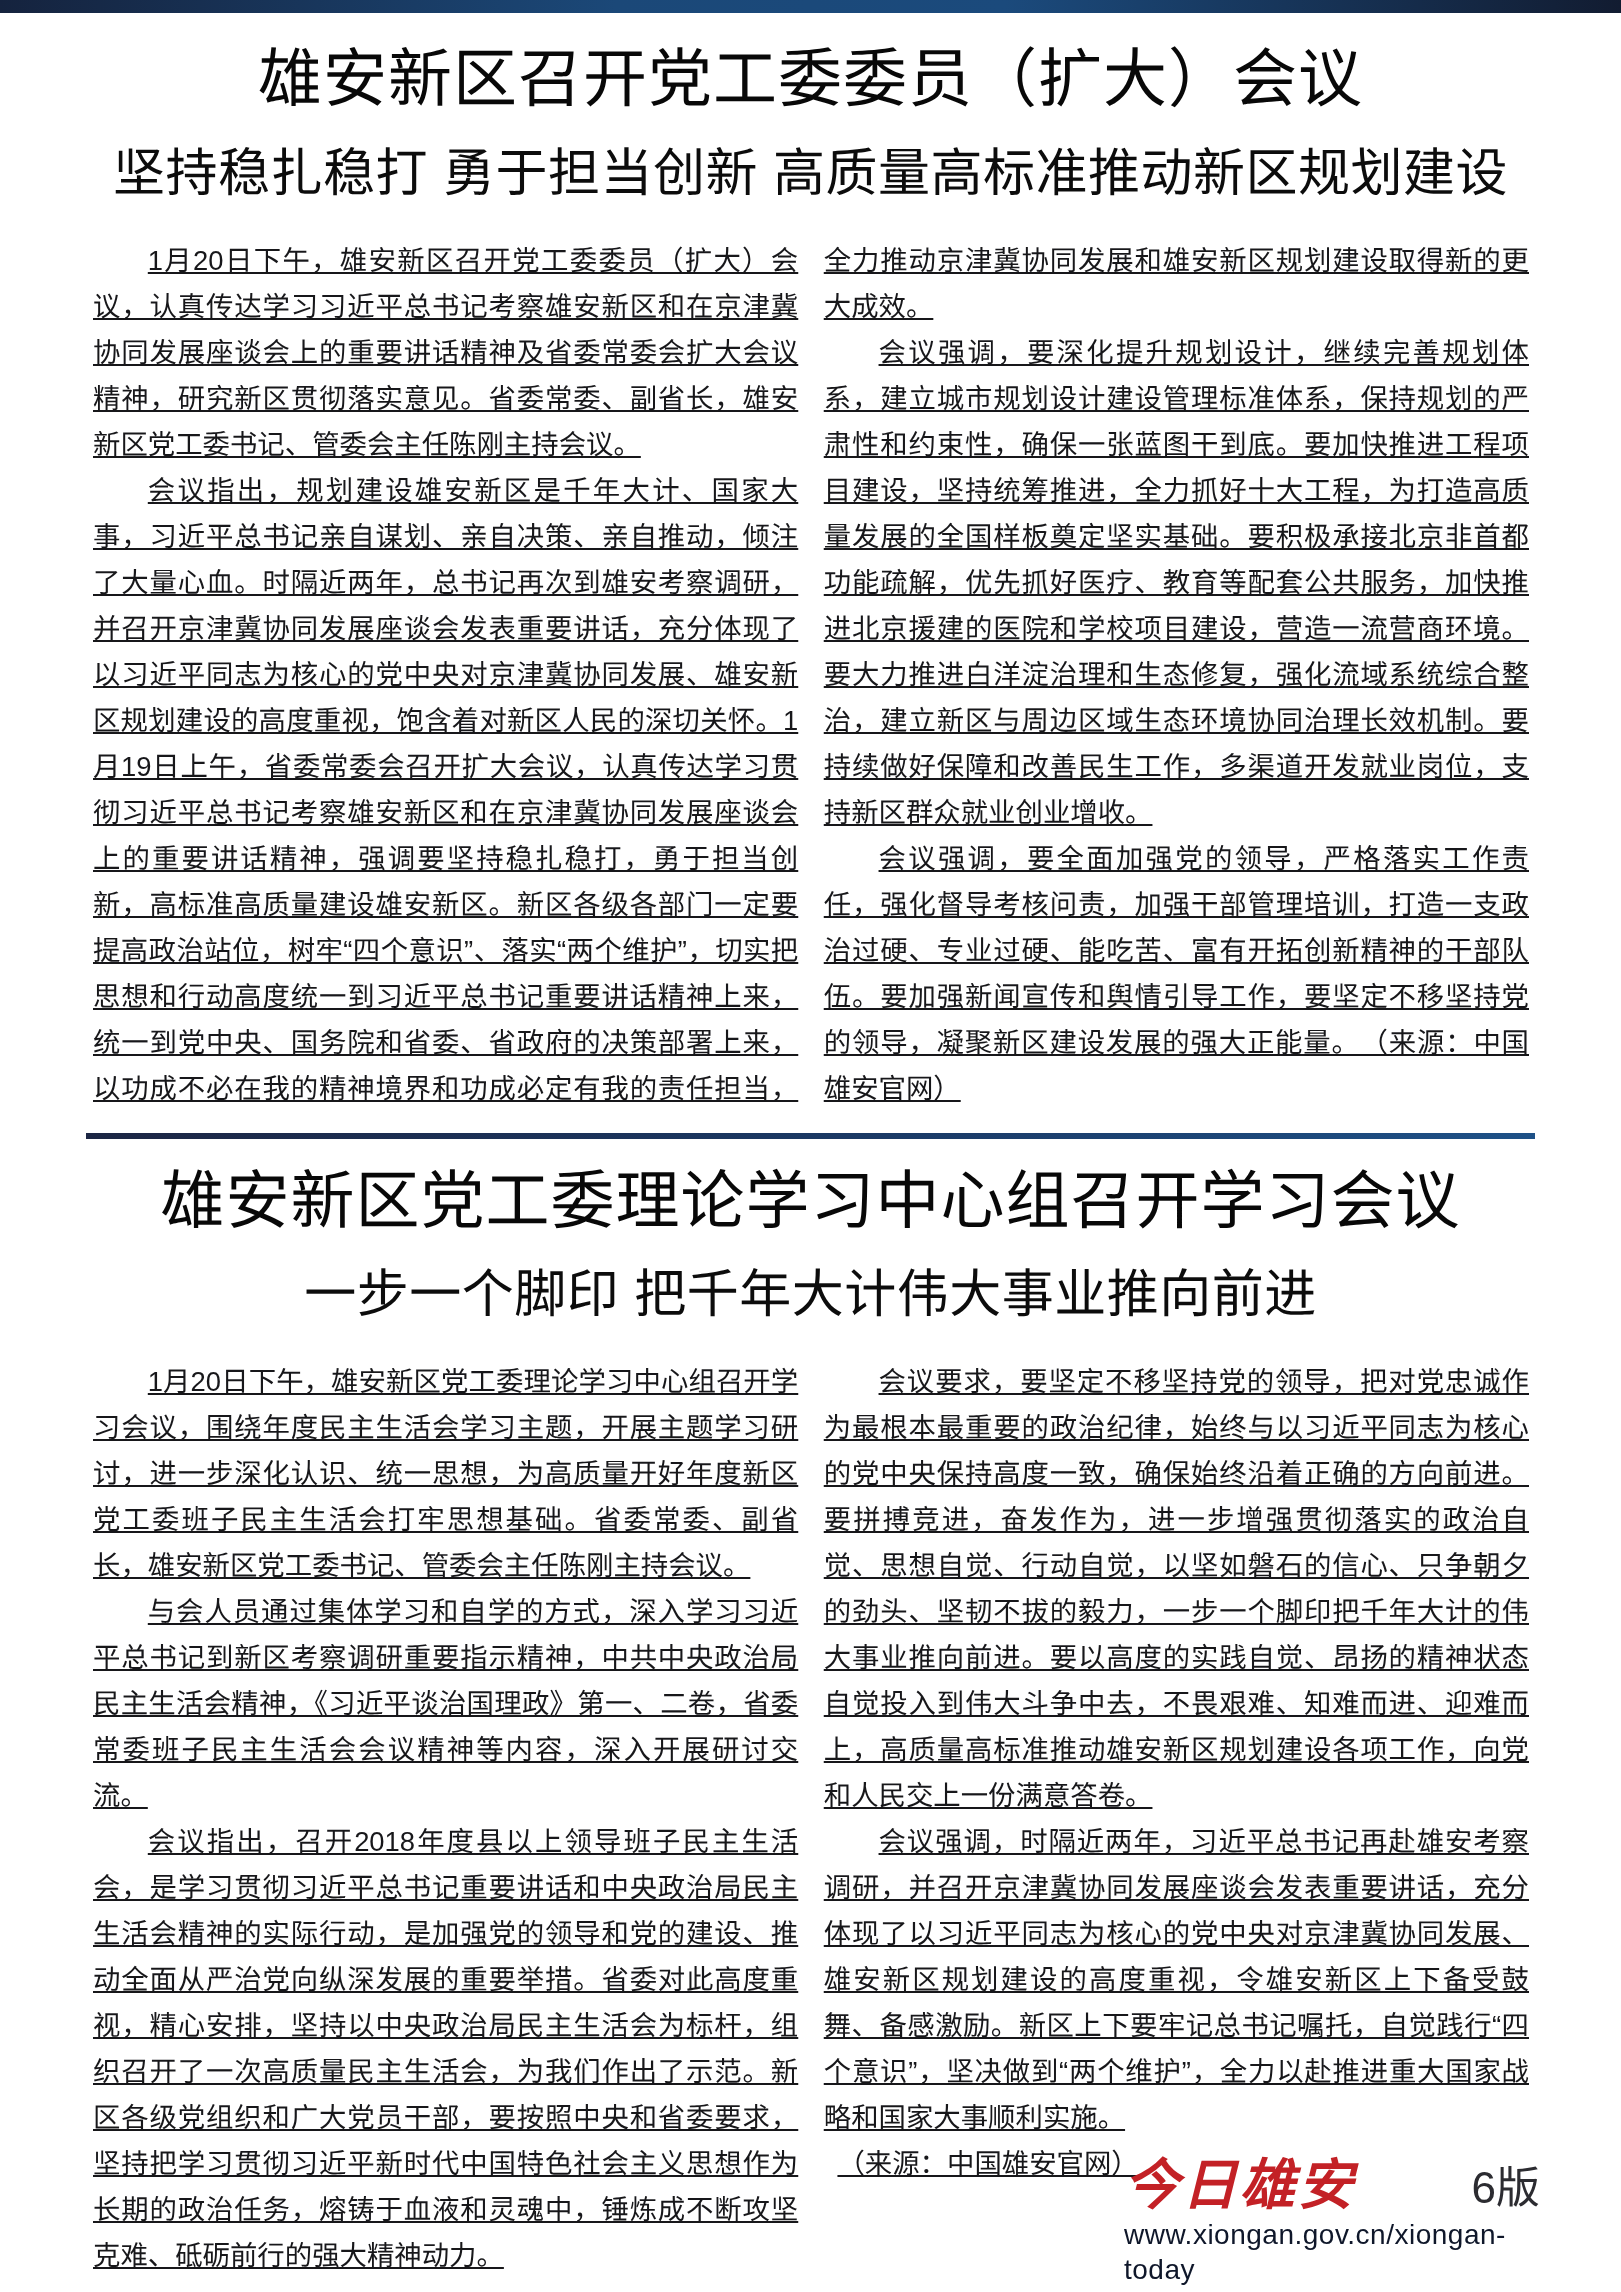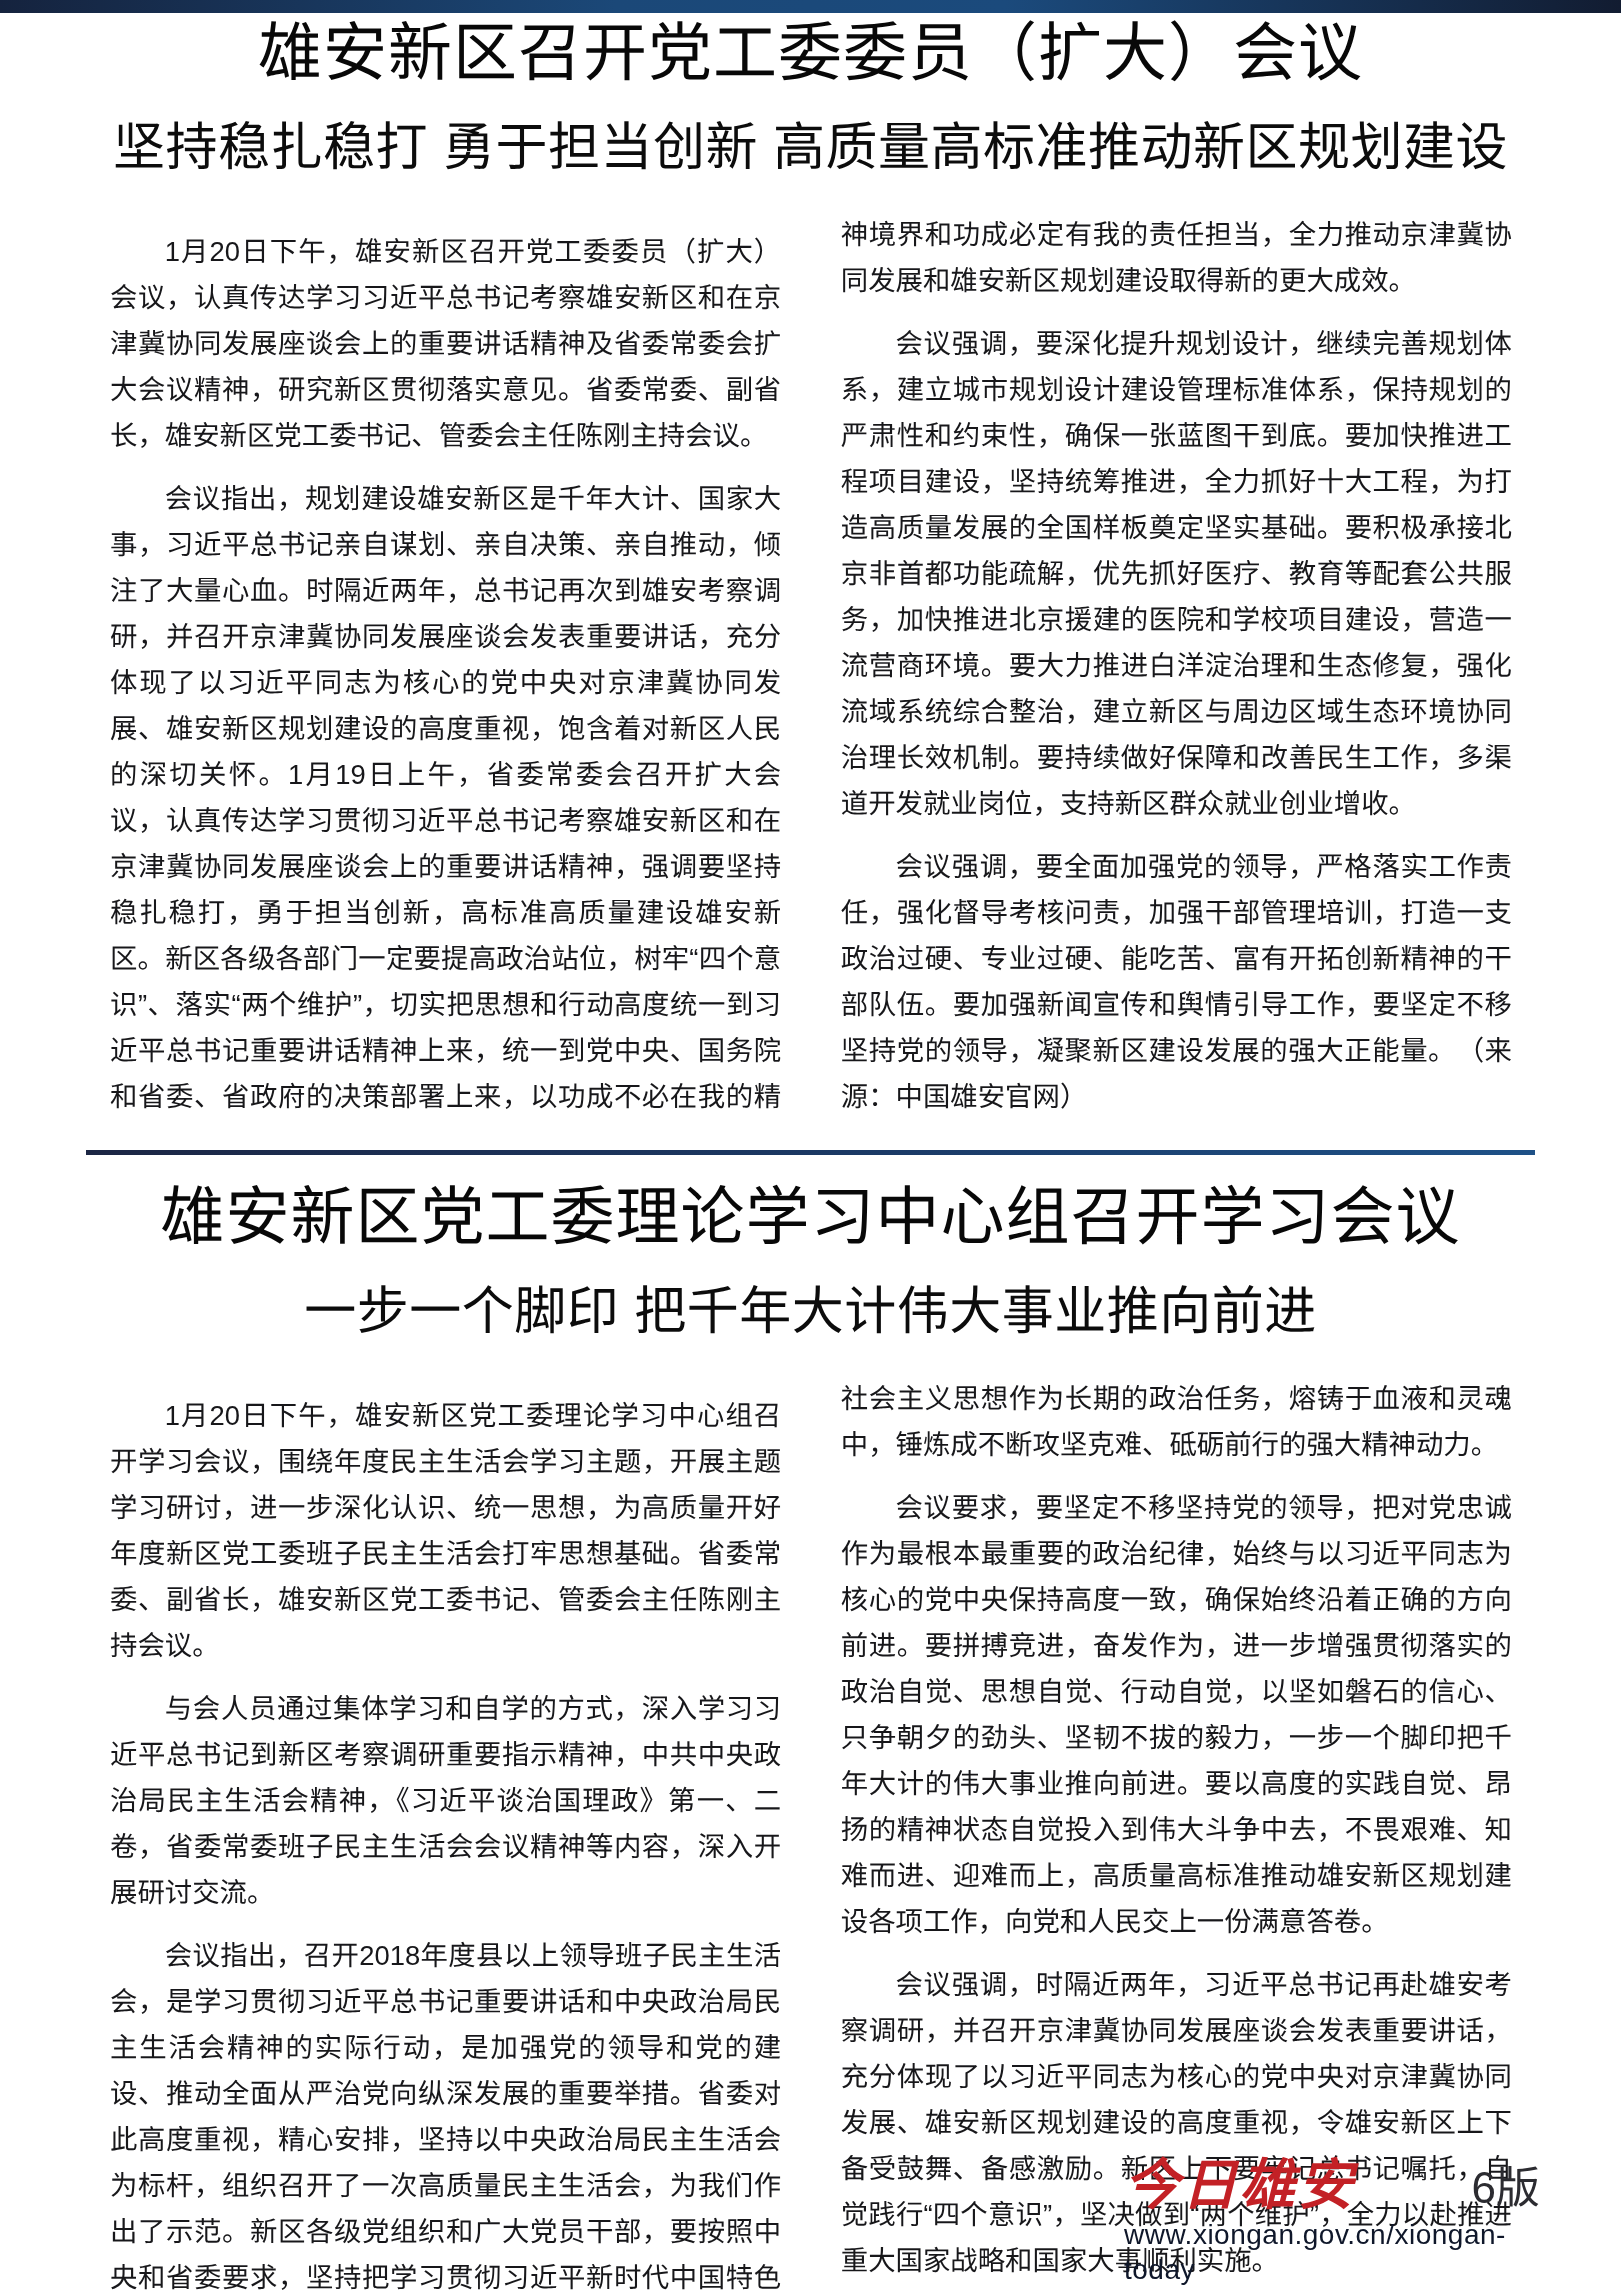--- a/index.html
+++ b/index.html
@@ -15,21 +15,21 @@
     font-family: "Liberation Sans", sans-serif;
   }
   .top-bar {
     position: absolute;
     top: 0; left: 0;
     width: 1621px;
     height: 12.7px;
     background: linear-gradient(90deg, #15233e 0%, #1b4878 38%, #1b4a7c 62%, #121c31 100%);
   }
   .article { position: relative; }
-  .article-1 { padding-top: 14px; }
+  .article-1 { padding-top: 40px; }
   .a-title {
     margin: 0;
     text-align: center;
     font-size: 64px;
     line-height: 78px;
     font-weight: 400;
     color: #080808;
     letter-spacing: 1px;
     white-space: nowrap;
   }
@@ -46,22 +46,23 @@
   .a-body {
     margin: 33px 92px 0 93px;
     column-count: 2;
     column-gap: 25.5px;
     font-size: 27.4px;
     line-height: 46px;
     text-align: justify;
     color: #17171a;
   }
   .a-body p {
-    margin: 17px;
+    margin: 0;
     text-indent: 2em;
+    text-decoration: underline;
   }
   .a-body p.source-line {
     text-indent: 0.5em;
   }
   .divider {
     height: 5.9px;
     margin: 21.6px 86px 0 86px;
     background: linear-gradient(90deg, #1c2644 0%, #1b3a66 55%, #1e5187 100%);
   }
   .article-2 .a-title { margin-top: 23px; }

